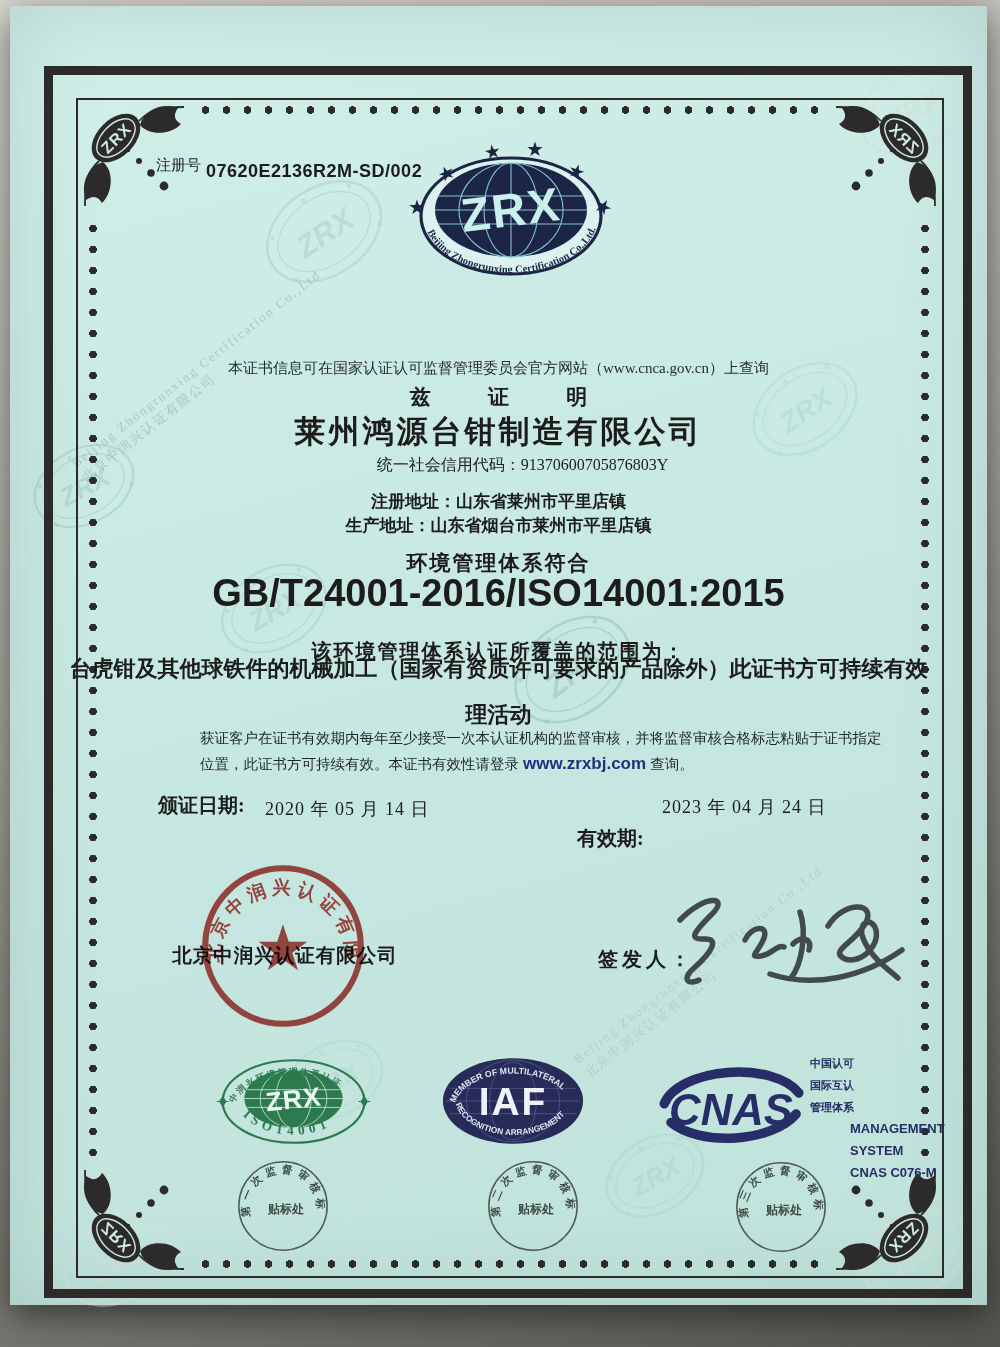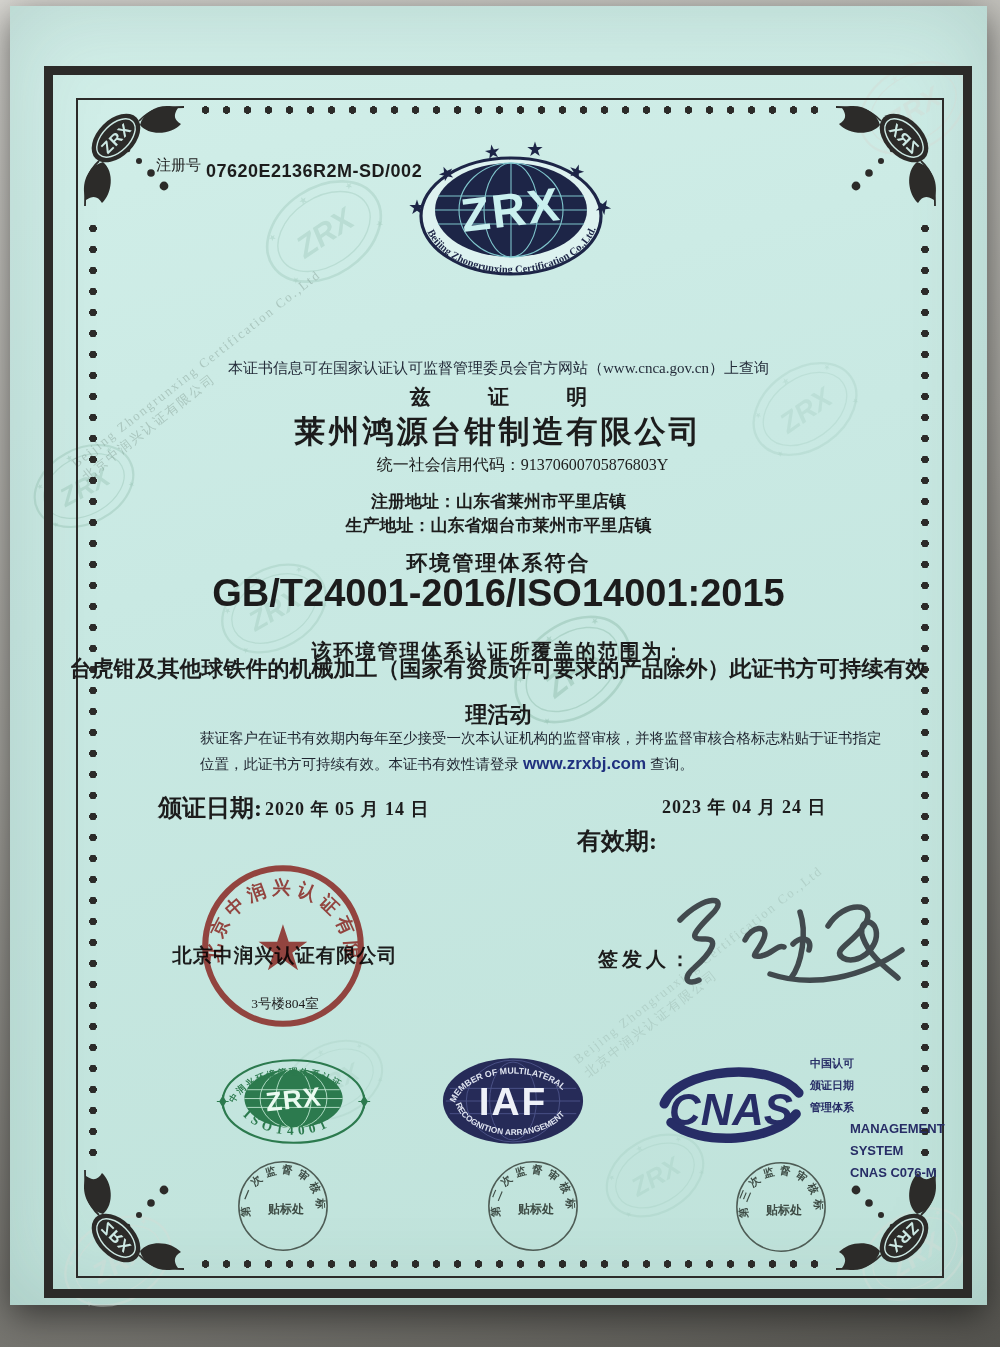--- a/index.html
+++ b/index.html
@@ -36,22 +36,22 @@
   .code{top:449px;font-size:16px;z-index:3;padding-left:48px;}
   .addr1{top:484px;font-size:17px;font-weight:600;z-index:3;}
   .addr2{top:508px;font-size:17px;font-weight:600;z-index:3;}
   .conform{top:543px;font-size:21px;font-weight:700;letter-spacing:2px;z-index:3;}
   .gbcode{top:566px;font-family:"Liberation Sans","DejaVu Sans",sans-serif;font-size:38px;font-weight:700;z-index:3;}
   .scopeintro{top:613px;font-size:20px;font-weight:700;letter-spacing:2px;z-index:3;margin-top:19px;}
   .scope1{top:648px;font-size:22px;font-weight:700;z-index:3;}
   .scope2{top:694px;font-size:22px;font-weight:700;z-index:3;}
   .note{left:152px;width:700px;top:720px;font-size:14.5px;line-height:25px;color:#1f2530;z-index:3;margin-left:38px;}
   .note .url{font-family:"Liberation Sans","DejaVu Sans",sans-serif;font-weight:700;font-size:17px;color:#20317f;padding:0 4px;}
-  .datelbl{font-size:24px;font-weight:700;z-index:3;}
-  .dateval{font-size:18px;z-index:3;letter-spacing:1px;font-weight:bold;}
+  .datelbl{font-size:20px;font-weight:700;z-index:3;}
+  .dateval{font-size:18px;z-index:3;letter-spacing:1px;}
   .issuer-name{left:120px;width:310px;top:936px;text-align:center;font-size:19.5px;font-weight:700;letter-spacing:1px;z-index:3;}
   .issuer-a1{left:100px;width:350px;top:969px;text-align:center;font-size:13.5px;z-index:3;}
   .issuer-a2{left:100px;width:350px;top:989px;text-align:center;font-size:13.5px;z-index:3;}
   .signer{left:588px;top:940px;font-size:20px;font-weight:700;letter-spacing:4px;z-index:3;}
   .cnas-text{left:800px;top:1046px;z-index:3;color:#272d66;}
   .cnas-text .cn{font-size:11px;font-weight:700;line-height:22px;font-family:"Liberation Sans","DejaVu Sans",sans-serif;}
   .cnas-text .en{font-size:13px;font-weight:700;line-height:22px;font-family:"Liberation Sans","DejaVu Sans",sans-serif;margin-left:40px;}
   
   .wm{position:absolute;z-index:1;}
   .wm-green{color:rgba(88,148,120,.55);}
@@ -205,21 +205,20 @@
     <span>获证客户在证书有效期内每年至少接受一次本认证机构的监督审核，并将监督审核合格标志粘贴于证书指定</span><br>
     <span>位置，此证书方可持续有效。本证书有效性请登录</span><span class="url">www.zrxbj.com</span><span>查询。</span>
   </div>
 
   <div class="abs datelbl" style="left:148px;top:786px;">颁证日期:</div>
   <div class="abs dateval" style="left:255px;top:791px;">2020 年 05 月 14 日</div>
   <div class="abs datelbl" style="left:567px;top:783px;margin-top:36px;">有效期:</div>
   <div class="abs dateval" style="left:652px;top:789px;">2023 年 04 月 24 日</div>
 
   <div class="abs issuer-name">北京中润兴认证有限公司</div>
-  <div class="abs issuer-a2">3号楼804室</div>
   <div class="abs signer">签发人：</div>
 
   <svg class="abs" style="left:186px;top:853px;width:174px;height:174px;z-index:5;mix-blend-mode:multiply;opacity:.88;" viewBox="0 0 170 170">
     <circle cx="85" cy="85" r="76" fill="none" stroke="#b4322e" stroke-width="6"></circle>
     <text font-size="18" font-weight="bold" fill="#b4322e" letter-spacing="5">
       <textPath href="#redRing" startOffset="6">北京中润兴认证有限公司</textPath>
     </text>
     <text x="85" y="108" text-anchor="middle" font-size="62" fill="#b4322e" font-family="DejaVu Sans, sans-serif">★</text>
   </svg>
 
@@ -278,21 +277,21 @@
   <svg class="abs" style="left:645px;top:1052px;width:152px;height:96px;z-index:3;" viewBox="0 0 160 100">
     <g transform="rotate(-3 80 50)" stroke="#272d66" stroke-width="10" fill="none" stroke-linecap="round">
       <path d="M 10 44 A 74 38 0 0 1 152 40"></path>
       <path d="M 16 64 A 74 38 0 0 0 148 62"></path>
     </g>
     <text x="80" y="70" text-anchor="middle" font-size="46" font-weight="bold" font-style="italic" fill="#272d66" font-family="Liberation Sans, DejaVu Sans, sans-serif">CNAS</text>
   </svg>
 
   <div class="abs cnas-text">
     <div class="cn">中国认可</div>
-    <div class="cn">颁证日期</div>
+    <div class="cn">国际互认</div>
     <div class="cn">管理体系</div>
     <div class="en">MANAGEMENT SYSTEM</div>
     <div class="en">CNAS C076-M</div>
   </div>
 
   <svg class="abs" style="left:225px;top:1152px;width:96px;height:96px;z-index:3;" viewBox="0 0 100 100">
     <circle cx="50" cy="50" r="46" fill="none" stroke="#4e5c55" stroke-width="1.6"></circle>
     <text font-size="11" fill="#3e4c45" letter-spacing="5" font-weight="600">
       <textPath href="#stampRing" startOffset="2">第一次监督审核标志</textPath>
     </text>

